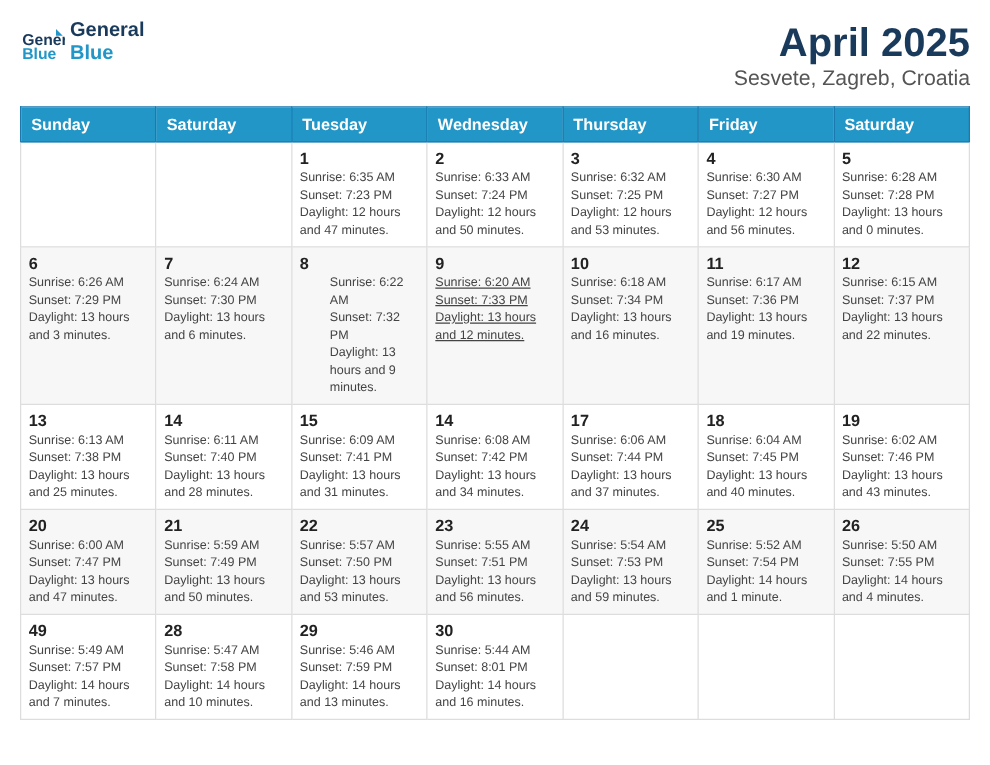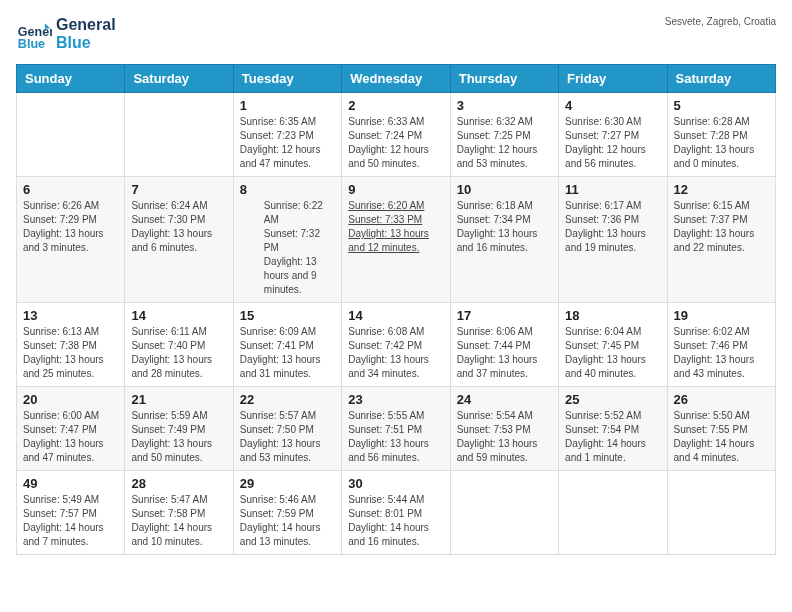--- a/index.html
+++ b/index.html
@@ -27,21 +27,21 @@
     }
     .title-area {
       text-align: right;
     }
     .month-title {
       font-size: 32px;
       font-weight: bold;
       color: #1a3a5c;
     }
     .subtitle {
-      font-size: 10px;
+      font-size: 17px;
       color: #555;
     }
     .calendar {
       width: 100%;
       border-collapse: collapse;
       border: 1px solid #ccc;
     }
     .calendar th {
       background: #2196c7;
       color: #fff;
@@ -90,20 +90,21 @@
       <text x="2" y="22" font-size="14" font-weight="bold" fill="#1a3a5c">General</text>
       <text x="2" y="35" font-size="14" font-weight="bold" fill="#2196c7">Blue</text>
       <polygon points="32,8 38,14 32,14" fill="#2196c7"></polygon>
     </svg>
     <div>
       <div style="font-size:16px;font-weight:bold;color:#1a3a5c;line-height:1.1;">General</div>
       <div style="font-size:16px;font-weight:bold;color:#2196c7;line-height:1.1;">Blue</div>
     </div>
   </div>
   <div class="title-area">
+    <div class="month-title">April 2025</div>
     <div class="subtitle">Sesvete, Zagreb, Croatia</div>
   </div>
 </div>
 
 <table class="calendar">
   <thead>
     <tr>
     <th>Sunday</th>
         <th>Saturday</th>
         <th>Tuesday</th>

